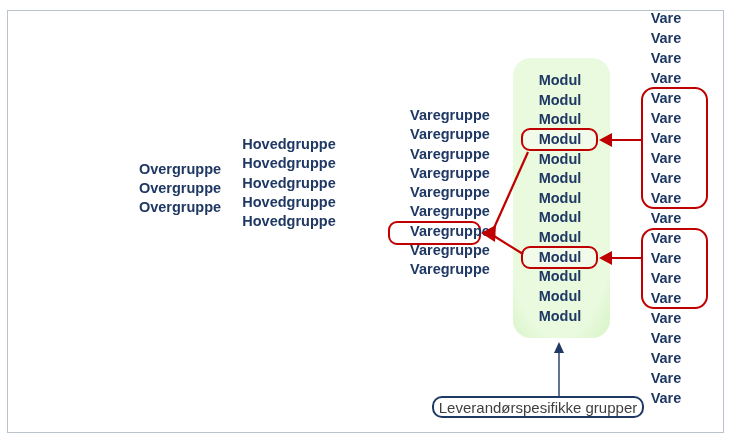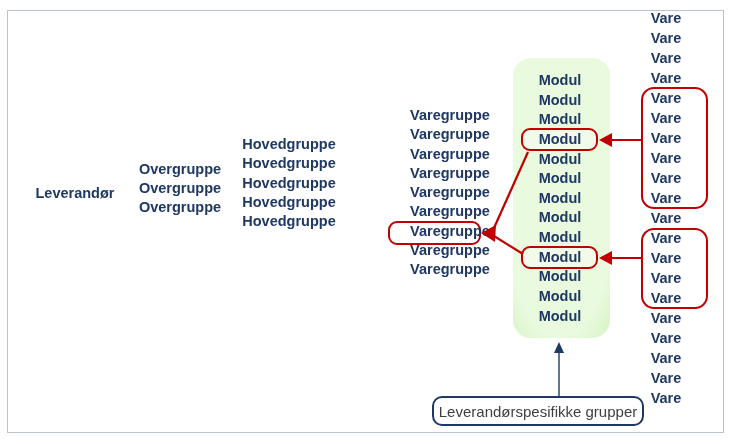--- a/index.html
+++ b/index.html
@@ -81,21 +81,21 @@
     z-index: 4;
     pointer-events: none;
   }
   .red-line  { stroke: var(--red); stroke-width: 2.2px; fill: none; }
   .red-head  { fill: var(--red); }
   .blue-line { stroke: var(--navy); stroke-width: 1.4px; fill: none; }
   .blue-head { fill: var(--navy); }
   .callout {
     position: absolute;
     left: 432px; top: 396px;
-    width: 212px; height: 30px;
+    width: 212px; height: 22px;
     border: 2px solid var(--navy);
     border-radius: 10px;
     background: var(--background);
     display: flex;
     align-items: center;
     justify-content: center;
     font-size: 15px;
     color: var(--callout-text);
     z-index: 3;
   }
@@ -107,23 +107,20 @@
   <div class="frame"></div>
 
   <div class="green-panel"></div>
 
   <div class="hl-box hl-varegruppe"></div>
   <div class="hl-box hl-modul-1"></div>
   <div class="hl-box hl-modul-2"></div>
   <div class="hl-box hl-vare-1"></div>
   <div class="hl-box hl-vare-2"></div>
 
-  <div class="col col-leverandor">
-      <div class="item">Leverandør</div>
-    </div>
   <div class="col col-overgruppe">
       <div class="item">Overgruppe</div>
       <div class="item">Overgruppe</div>
       <div class="item">Overgruppe</div>
     </div>
   <div class="col col-hovedgruppe">
       <div class="item">Hovedgruppe</div>
       <div class="item">Hovedgruppe</div>
       <div class="item">Hovedgruppe</div>
       <div class="item">Hovedgruppe</div>

